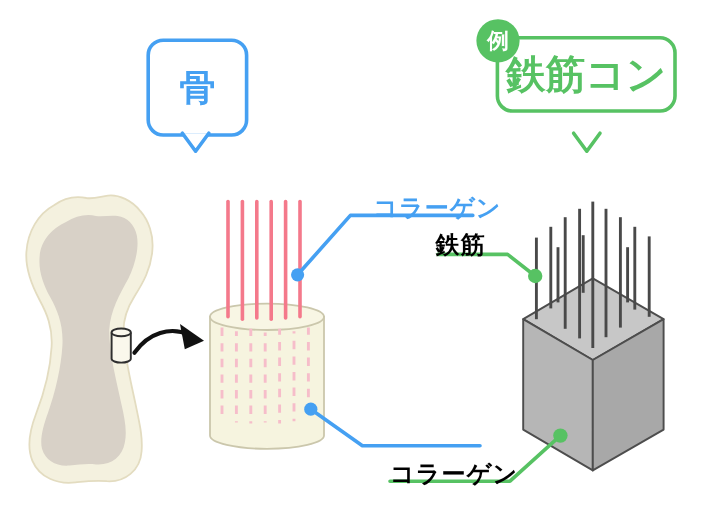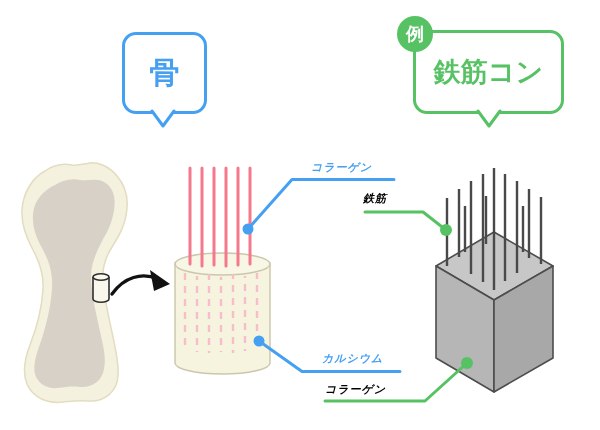--- a/index.html
+++ b/index.html
@@ -8,28 +8,28 @@
     font-family:"DejaVu Sans",sans-serif;
   }
   #diagram-svg{position:absolute;left:0;top:0;z-index:1;}
   .bubble{
     position:absolute;background:#fff;border:3px solid;border-radius:14px;
     box-sizing:border-box;z-index:2;display:flex;align-items:center;justify-content:center;
     text-align:center;font-weight:bold;
   }
   .bubble-tail{position:absolute;z-index:3;}
   #bone-bubble{left:122px;top:32px;width:85px;height:82px;border-color:#45A0F2;color:#45A0F2;font-size:30px;}
-  #example-bubble{left:413px;top:30px;width:151px;height:84px;border-color:#57C263;color:#57C263;font-size:27px;line-height:1.18;}
+  #example-bubble{left:413px;top:30px;width:151px;height:64px;border-color:#57C263;color:#57C263;font-size:33px;line-height:1.18;}
   #example-badge{
     position:absolute;left:397px;top:16px;width:36px;height:36px;border-radius:50%;
     background:#57C263;color:#fff;font-size:18px;font-weight:bold;z-index:4;
     display:flex;align-items:center;justify-content:center;
   }
   .callout-label{
-    position:absolute;z-index:2;font-size:11px;font-weight:bold;white-space:nowrap;letter-spacing:1px;font-style:italic;
+    position:absolute;z-index:2;font-size:20px;font-weight:bold;white-space:nowrap;letter-spacing:1px;
   }
   .callout-blue{color:#45A0F2;}
   .callout-green{color:#000000;}
   #collagen-label{left:311px;top:160px;}
   #rebar-label{left:363px;top:191px;}
   #calcium-label{left:322px;top:351px;}
   #concrete-label{left:325px;top:382px;}
 </style>
 </head>
 <body>
@@ -135,16 +135,15 @@
   </div>
   <svg class="bubble-tail" style="left:476px;top:109px;" width="26" height="20">
     <path d="M2,2 L13,17 L24,2" fill="#fff" stroke="#57C263" stroke-width="3" stroke-linecap="round" stroke-linejoin="round"></path>
   </svg>
   <div id="example-badge">
     <span>例</span>
   </div>
 
   <div class="callout-label callout-blue" id="collagen-label">コラーゲン</div>
   <div class="callout-label callout-green" id="rebar-label">鉄筋</div>
-  <div class="callout-label callout-blue" id="calcium-label">カルシウム</div>
   <div class="callout-label callout-green" id="concrete-label">コラーゲン</div>
 
 </div>
 
 </body></html>

